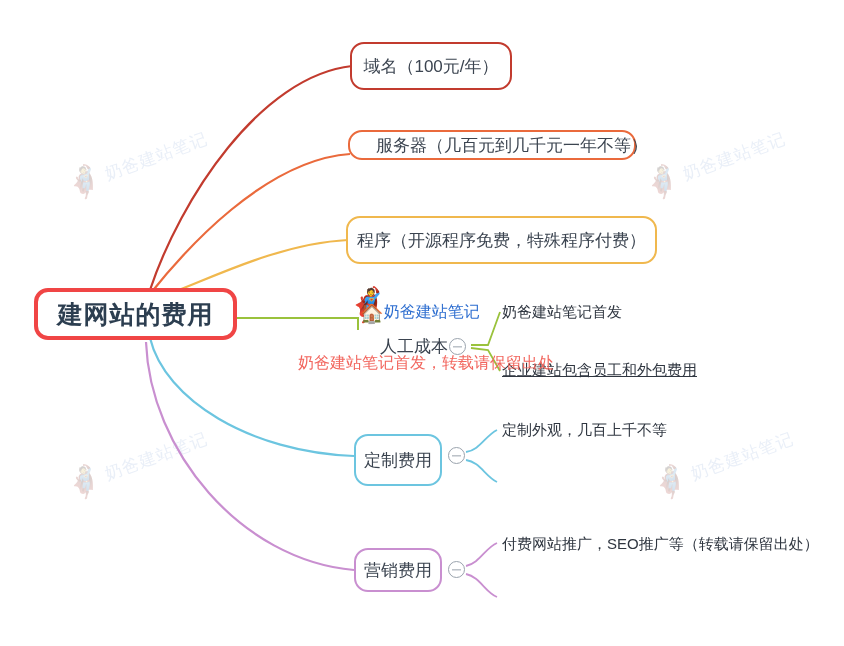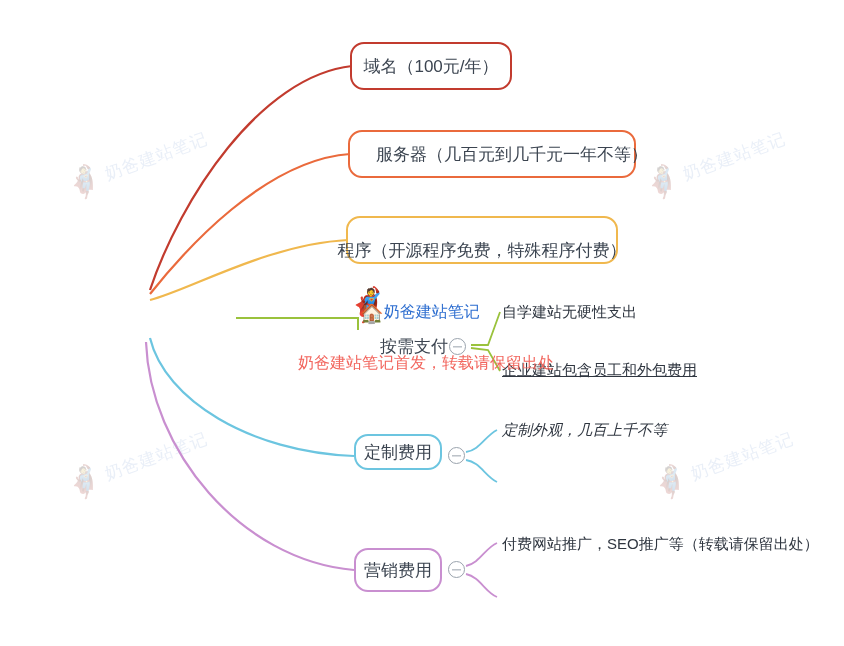--- a/index.html
+++ b/index.html
@@ -180,51 +180,54 @@
 
     <path d="M 466,452 C 480,450 485,436 497,430" fill="none" stroke="#6cc5e0" stroke-width="1.8"></path>
     <path d="M 466,460 C 480,462 485,476 497,482" fill="none" stroke="#6cc5e0" stroke-width="1.8"></path>
 
     <path d="M 146,342 C 150,450 240,560 354,570" fill="none" stroke="#c98fd0" stroke-width="2.2"></path>
 
     <path d="M 466,566 C 480,563 485,548 497,543" fill="none" stroke="#c98fd0" stroke-width="1.8"></path>
     <path d="M 466,574 C 480,577 485,592 497,597" fill="none" stroke="#c98fd0" stroke-width="1.8"></path>
   </svg>
 
+  <div class="node boxed root-node" style="left:34px; top:288px; width:203px; height:52px; border-color:#f04545;">
+    <span>建网站的费用</span>
+  </div>
 
   <div class="node boxed branch-node" style="left:350px; top:42px; width:162px; height:48px; border-color:#c23b2e;">
     <span>域名（100元/年）</span>
   </div>
 
-  <div class="node boxed branch-node" style="left:348px; top:130px; width:288px; height:48px; border-color:#ea6a3c;padding-left:40px;">
+  <div class="node boxed branch-node" style="left:348px; top:130px; width:288px; height:30px; border-color:#ea6a3c;padding-left:40px;">
     <span>服务器（几百元到几千元一年不等）</span>
   </div>
 
-  <div class="node boxed branch-node" style="left:346px; top:216px; width:272px; height:48px; border-color:#f0b84e;align-items:flex-end;">
+  <div class="node boxed branch-node" style="left:346px; top:216px; width:311px; height:48px; border-color:#f0b84e;">
     <span>程序（开源程序免费，特殊程序付费）</span>
   </div>
 
   <div class="node plain-node" style="left:357px; top:326px; width:114px; height:40px;">
-    <span>按需支付</span>
+    <span>人工成本</span>
   </div>
   <span class="node-avatar" style="left:347px; top:288px;">🦸</span>
   <div class="toggle" style="left:449px; top:338px;"></div>
 
   <div class="node leaf-node" style="left:502px; top:298px; height:28px;">
-    <span>自学建站无硬性支出</span>
+    <span>奶爸建站笔记首发</span>
   </div>
   <div class="node leaf-node" style="left:502px; top:356px; height:28px;text-decoration:underline;">
     <span>企业建站包含员工和外包费用</span>
   </div>
 
-  <div class="node boxed branch-node" style="left:354px; top:434px; width:88px; height:36px; border-color:#6cc5e0;">
+  <div class="node boxed branch-node" style="left:354px; top:434px; width:88px; height:52px; border-color:#6cc5e0;">
     <span>定制费用</span>
   </div>
   <div class="toggle" style="left:448px; top:447px;"></div>
-  <div class="node leaf-node" style="left:502px; top:416px; height:28px;font-style:italic;">
+  <div class="node leaf-node" style="left:502px; top:416px; height:28px;">
     <span>定制外观，几百上千不等</span>
   </div>
 
   <div class="node boxed branch-node" style="left:354px; top:548px; width:88px; height:44px; border-color:#c98fd0;">
     <span>营销费用</span>
   </div>
   <div class="toggle" style="left:448px; top:561px;"></div>
   <div class="node leaf-node" style="left:502px; top:530px; height:28px;">
     <span>付费网站推广，SEO推广等（转载请保留出处）</span>
   </div>

